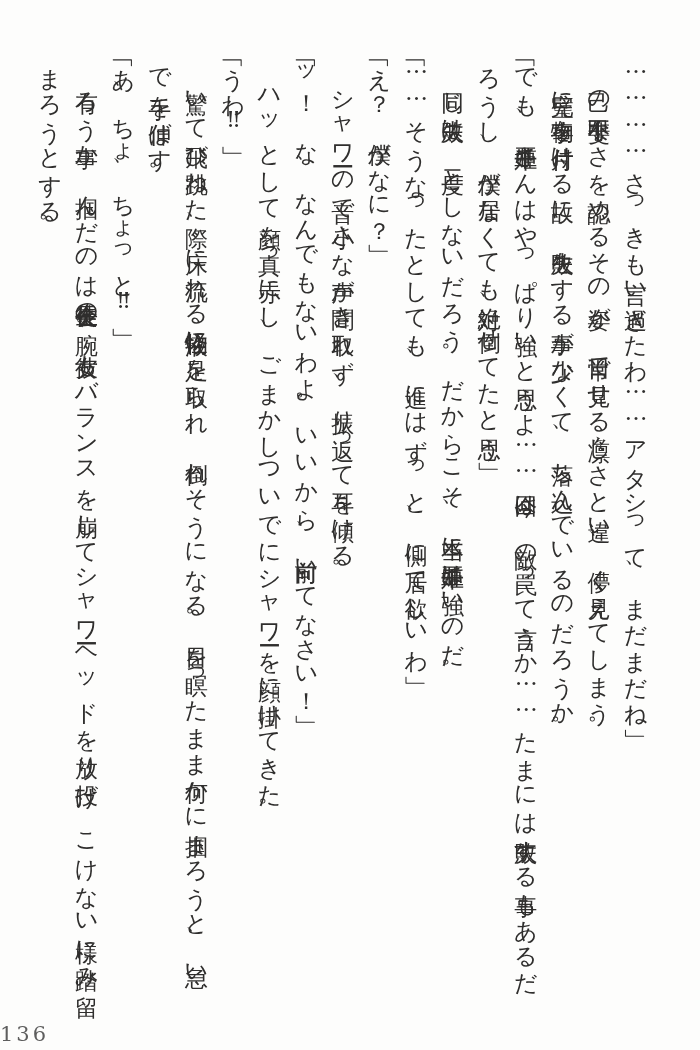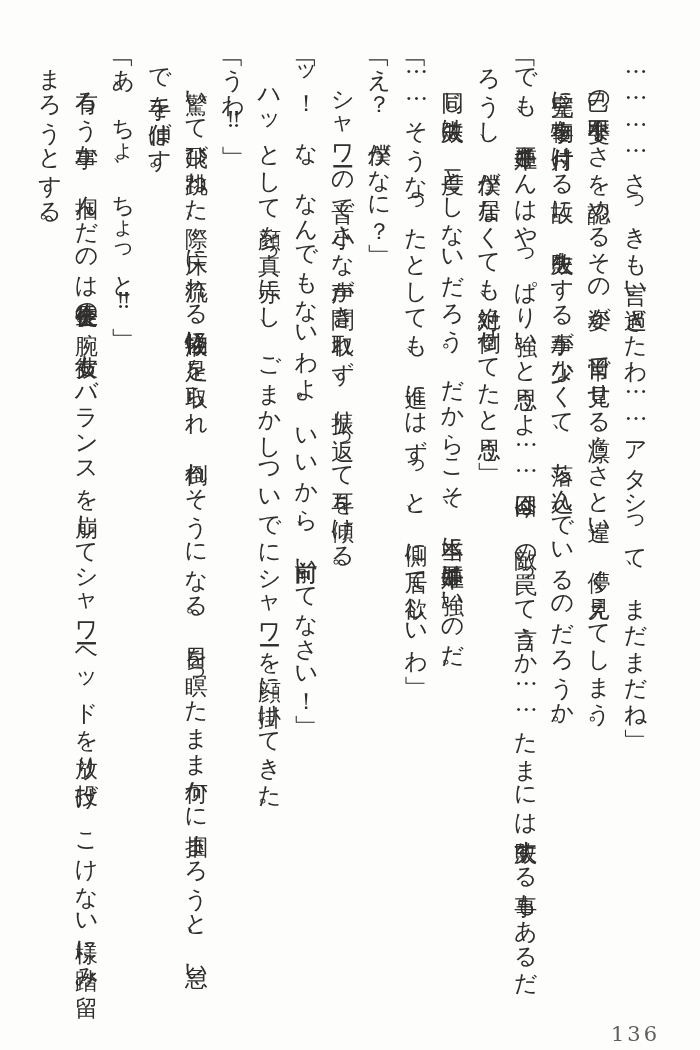--- a/index.html
+++ b/index.html
@@ -37,21 +37,21 @@
     padding: 0;
   }
   .para.indent {
     text-indent: 1em;
   }
   .page-number {
     position: absolute;
     top: 1022px;
     left: 0;
     width: 660px;
-    text-align: right;
+    text-align: left;
     font-size: 21px;
     letter-spacing: 3px;
     color: #5e5e5e;
   }
 </style>
 </head>
 <body>
 
 <div class="book-page">
   <div class="text-block" id="text-block">

